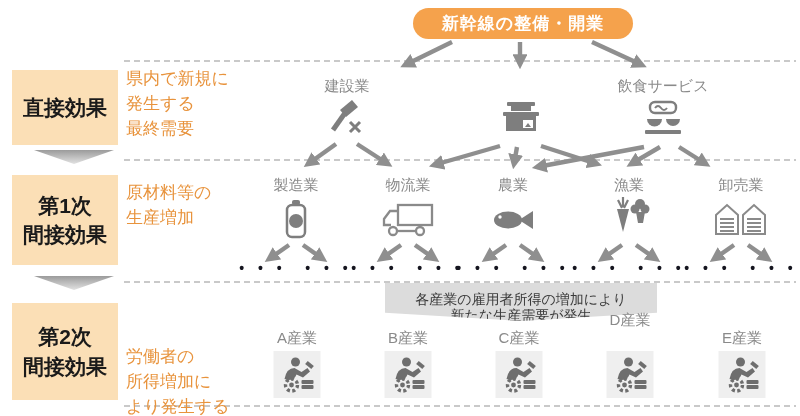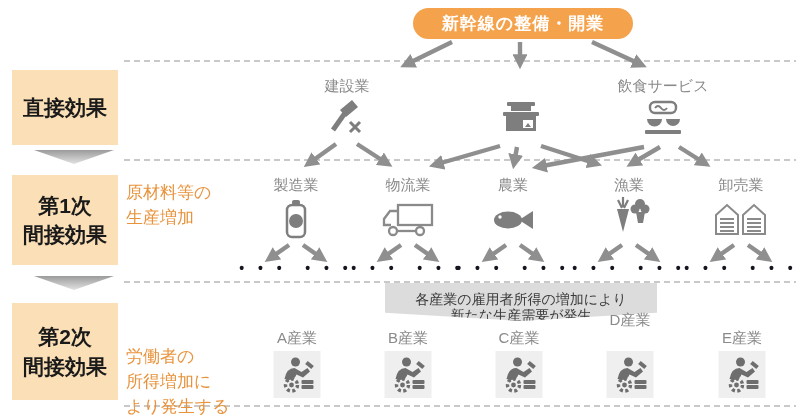--- a/index.html
+++ b/index.html
@@ -74,20 +74,23 @@
   </svg>
 
   <div class="abs root-box" style="left:413px;top:8px;width:220px;height:31px;">新幹線の整備・開業</div>
 
   <div class="abs stage-box" style="left:12px;top:70px;width:106px;height:75px;">直接効果</div>
   <div class="abs stage-box" style="left:12px;top:175px;width:106px;height:90px;">第1次
 間接効果</div>
   <div class="abs stage-box" style="left:12px;top:303px;width:106px;height:97px;">第2次
 間接効果</div>
 
+  <div class="abs stage-desc" style="left:126px;top:66px;">県内で新規に
+発生する
+最終需要</div>
   <div class="abs stage-desc" style="left:126px;top:180px;">原材料等の
 生産増加</div>
   <div class="abs stage-desc" style="left:126px;top:300px;margin-top:44px;">労働者の
 所得増加に
 より発生する
 生産増加</div>
 
   <div class="abs node-label" style="left:347px;top:77px;">建設業</div>
   <div class="abs icon" style="left:347px;top:97px;">
     <svg width="46" height="46" viewBox="0 0 46 46">

